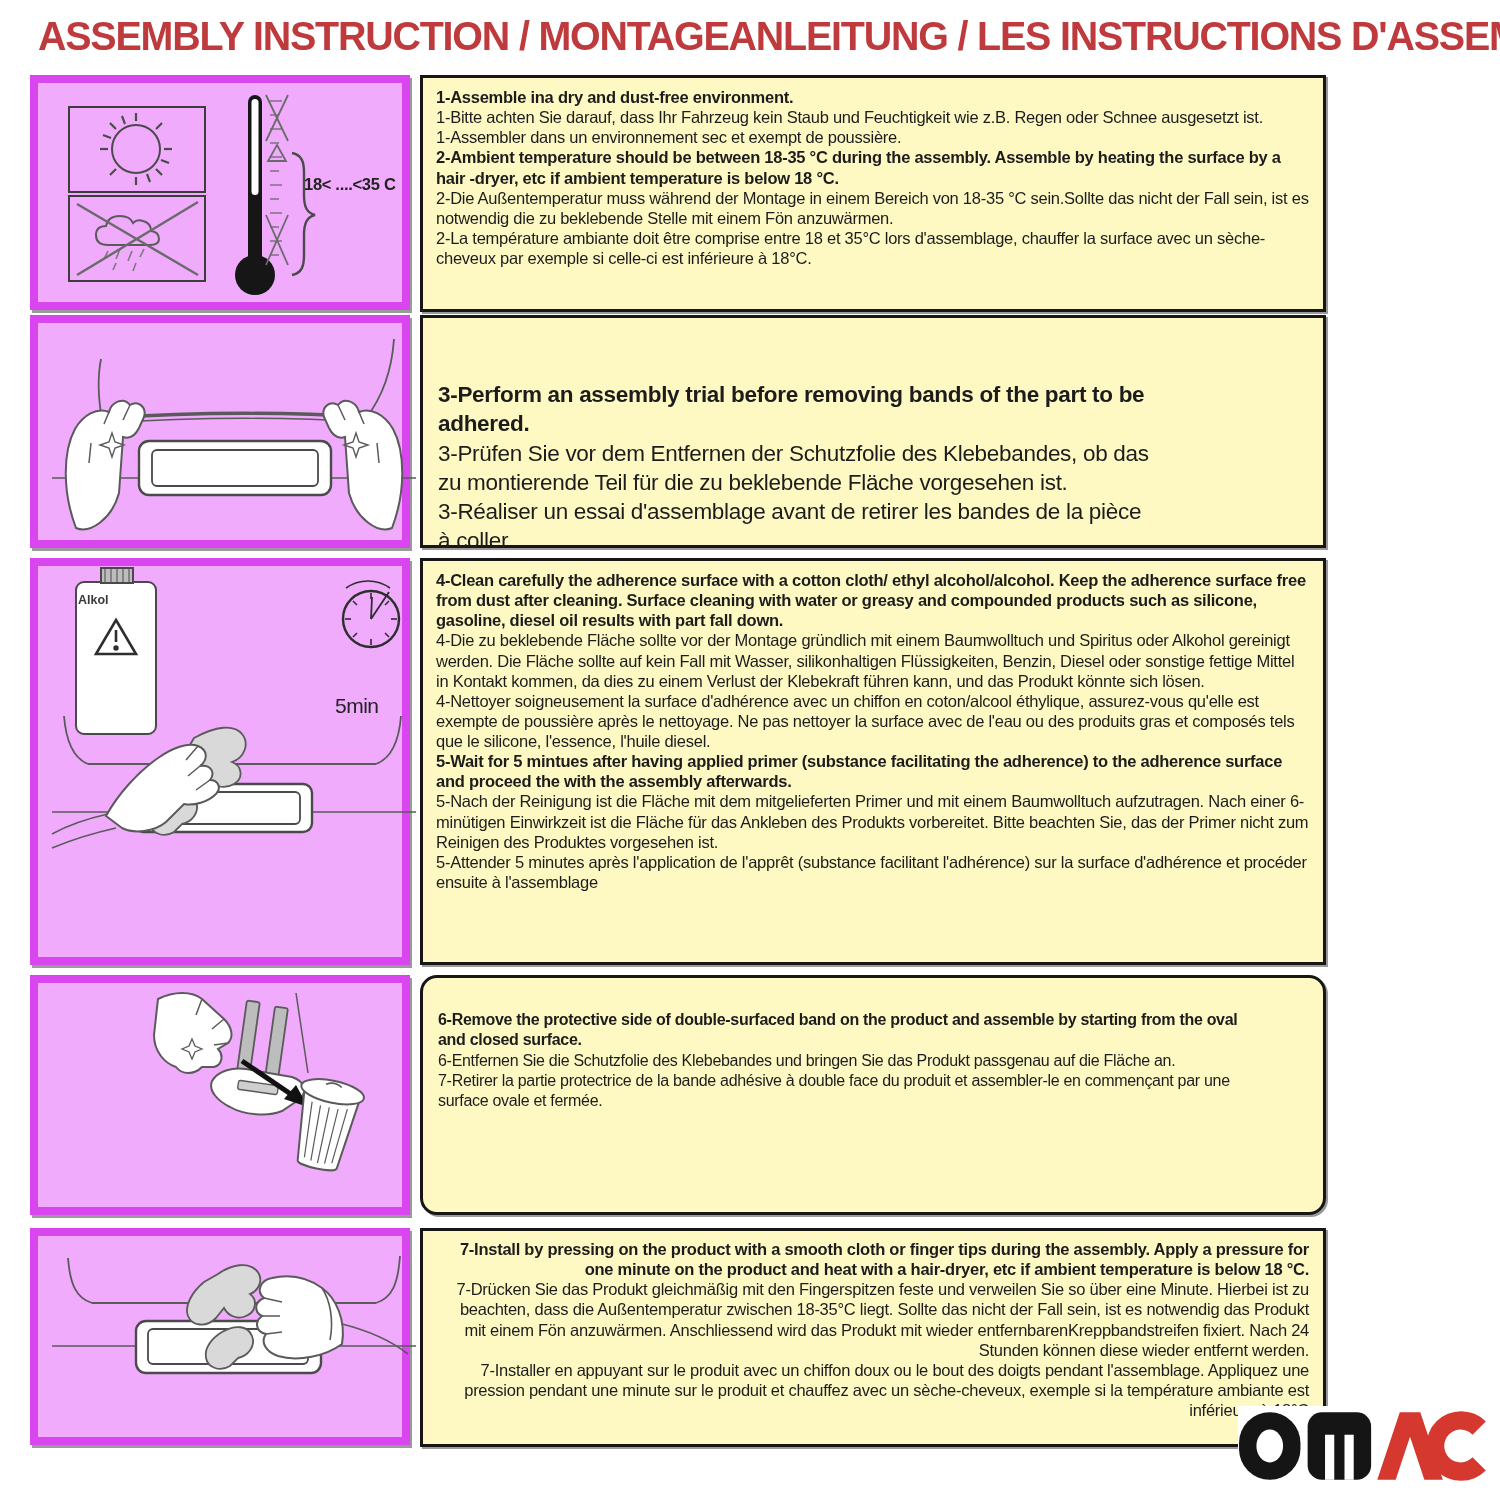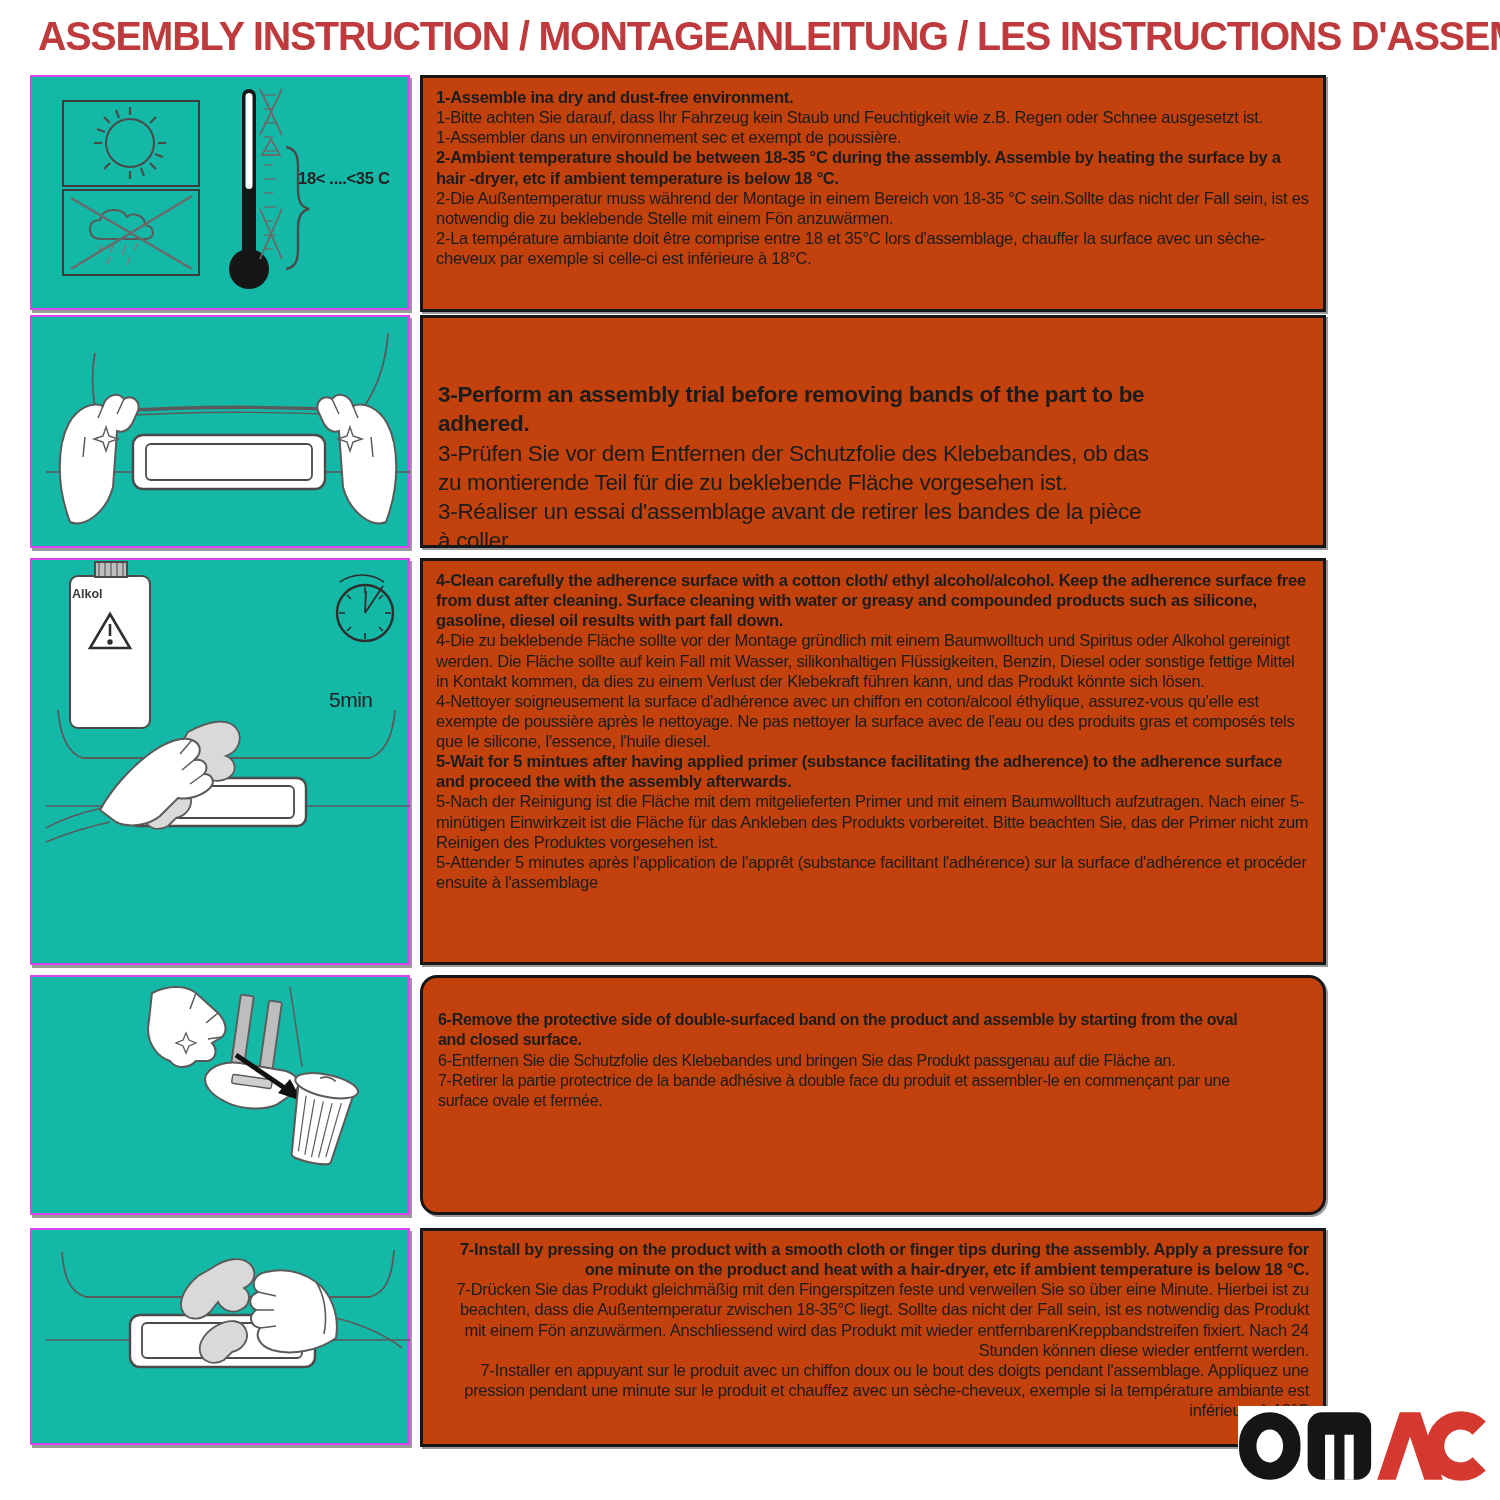--- a/index.html
+++ b/index.html
@@ -1,22 +1,22 @@
 <!DOCTYPE html>
 <html><head>
 <meta charset="utf-8">
 <style>
   html,body{margin:0;padding:0;background:#fff;}
   .page{position:relative;width:1500px;height:1500px;background:#fff;overflow:hidden;
         font-family:"Liberation Sans",sans-serif;color:#1c1c1c;}
   .title{position:absolute;left:38px;top:14px;width:1450px;font-size:40px;font-weight:bold;
          letter-spacing:-1.2px;color:#bf3a3c;white-space:nowrap;transform:scaleX(.985);transform-origin:left;}
-  .illus{position:absolute;left:30px;width:380px;background:#14b8a6;border:2px solid #d946ef;
+  .illus{position:absolute;left:30px;width:380px;background:#f0abfc;border:8px solid #d946ef;
          box-shadow:2px 3px 0 #9a9a9a;box-sizing:border-box;padding-left:8px;}
-  .tbox{position:absolute;left:420px;width:906px;background:#c2410c;border:3px solid #161616;
+  .tbox{position:absolute;left:420px;width:906px;background:#fef9c3;border:3px solid #161616;
         box-sizing:border-box;box-shadow:2px 2px 0 #9a9a9a;}
   .tbox p{margin:0;}
   .b{font-weight:bold;}
   .small-text{font-size:16.5px;line-height:1.22;letter-spacing:-0.25px;}
   .big-text{font-size:22.5px;line-height:1.3;letter-spacing:-0.3px;}
   .mid-text{font-size:16px;line-height:1.27;letter-spacing:-0.3px;border-radius:17px;}
   .gap1{margin-top:22px;}
   .gap3{margin-top:24px;}
   .pad1{padding:9px 14px 6px 13px;}
   .pad2{padding:62px 168px 0 15px;}
@@ -192,21 +192,21 @@
       </g>
     </svg>
     <span class="svglabel bottle-label">Alkol</span>
     <span class="svglabel clock-label">5min</span>
   </div>
   <div class="tbox small-text pad3" style="top:558px;height:407px;">
     <p class="b">4-Clean carefully the adherence surface with a cotton cloth/ ethyl alcohol/alcohol. Keep the adherence surface free from dust after cleaning. Surface cleaning with water or greasy and compounded products such as silicone, gasoline, diesel oil results with part fall down.</p>
     <p>4-Die zu beklebende Fläche sollte vor der Montage gründlich mit einem Baumwolltuch und Spiritus oder Alkohol gereinigt werden. Die Fläche sollte auf kein Fall mit Wasser, silikonhaltigen Flüssigkeiten, Benzin, Diesel oder sonstige fettige Mittel in Kontakt kommen, da dies zu einem Verlust der Klebekraft führen kann, und das Produkt könnte sich lösen.</p>
     <p>4-Nettoyer soigneusement la surface d'adhérence avec un chiffon en coton/alcool éthylique, assurez-vous qu'elle est exempte de poussière après le nettoyage. Ne pas nettoyer la surface avec de l'eau ou des produits gras et composés tels que le silicone, l'essence, l'huile diesel.</p>
     <p class="b gap3">5-Wait for 5 mintues after having applied primer (substance facilitating the adherence) to the adherence surface and proceed the with the assembly afterwards.</p>
-    <p>5-Nach der Reinigung ist die Fläche mit dem mitgelieferten Primer und mit einem Baumwolltuch aufzutragen. Nach einer 5-minütigen Einwirkzeit ist die Fläche für das Ankleben des Produkts vorbereitet. Bitte beachten Sie, das der Primer nicht zum Reinigen des Produktes vorgesehen ist.</p>
+    <p>5-Nach der Reinigung ist die Fläche mit dem mitgelieferten Primer und mit einem Baumwolltuch aufzutragen. Nach einer 6-minütigen Einwirkzeit ist die Fläche für das Ankleben des Produkts vorbereitet. Bitte beachten Sie, das der Primer nicht zum Reinigen des Produktes vorgesehen ist.</p>
     <p>5-Attender 5 minutes après l'application de l'apprêt (substance facilitant l'adhérence) sur la surface d'adhérence et procéder ensuite à l'assemblage</p>
   </div>
 
   <div class="illus" style="top:975px;height:240px;">
     <svg viewBox="0 0 376 236" width="376" height="236">
       <g fill="#ffffff" stroke="#5a5a5a" stroke-width="2">
         <path d="M112,16 C128,8 146,8 156,16 L178,36 C186,44 188,54 182,60 L172,66 C178,72 176,82 168,84 L156,84 C148,92 136,92 130,84 C118,80 108,68 108,52 Z"></path>
         <path d="M156,16 L150,32 M178,36 L166,46 M182,60 L168,62" fill="none" stroke-width="1.5"></path>
         <path d="M146,56 l3,7 7,3 -7,3 -3,7 -3,-7 -7,-3 7,-3 Z" fill="#ffffff" stroke-width="1.3"></path>
       </g>

